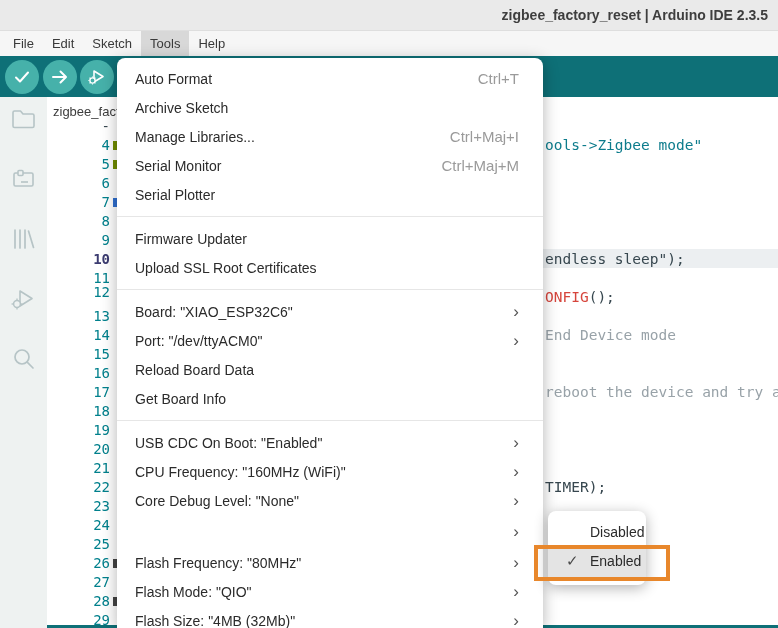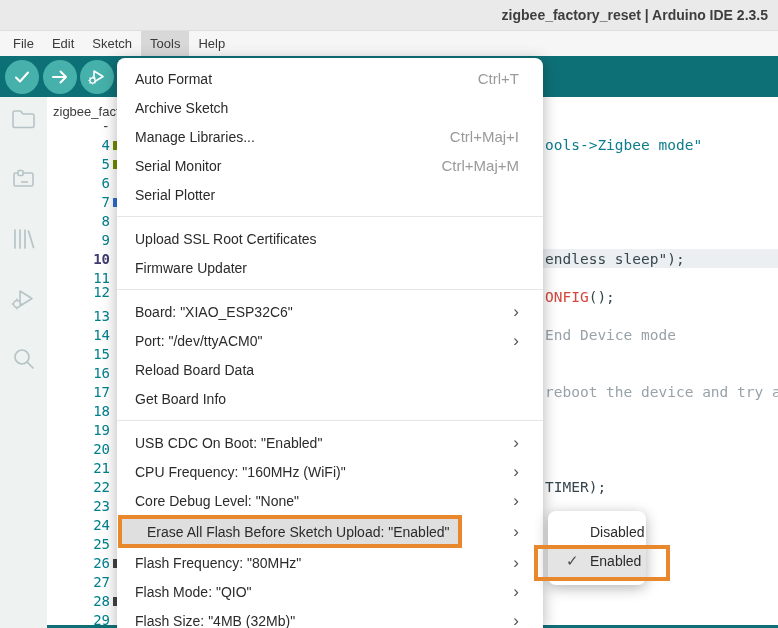--- a/index.html
+++ b/index.html
@@ -191,25 +191,25 @@
       </div>
       <div class="menu-item">
         <span>Serial Monitor</span>
         <span class="shortcut">Ctrl+Maj+M</span>
       </div>
       <div class="menu-item">
         <span>Serial Plotter</span>
       </div>
       <div class="menu-sep"></div>
       <div class="menu-item">
+        <span>Firmware Updater</span>
+      </div>
+      <div class="menu-item">
         <span>Upload SSL Root Certificates</span>
       </div>
-      <div class="menu-item">
-        <span>Firmware Updater</span>
-      </div>
       <div class="menu-sep"></div>
       <div class="menu-item">
         <span>Board: "XIAO_ESP32C6"</span>
         <span class="chevron">›</span>
       </div>
       <div class="menu-item">
         <span>Port: "/dev/ttyACM0"</span>
         <span class="chevron">›</span>
       </div>
       <div class="menu-item">
@@ -225,23 +225,20 @@
       </div>
       <div class="menu-item">
         <span>CPU Frequency: "160MHz (WiFi)"</span>
         <span class="chevron">›</span>
       </div>
       <div class="menu-item">
         <span>Core Debug Level: "None"</span>
         <span class="chevron">›</span>
       </div>
       <div class="menu-item hl-row">
-        <div class="hl-box">
-          <span>Erase All Flash Before Sketch Upload: "Enabled"</span>
-        </div>
         <span class="chevron">›</span>
       </div>
       <div class="menu-item">
         <span>Flash Frequency: "80MHz"</span>
         <span class="chevron">›</span>
       </div>
       <div class="menu-item">
         <span>Flash Mode: "QIO"</span>
         <span class="chevron">›</span>
       </div>

